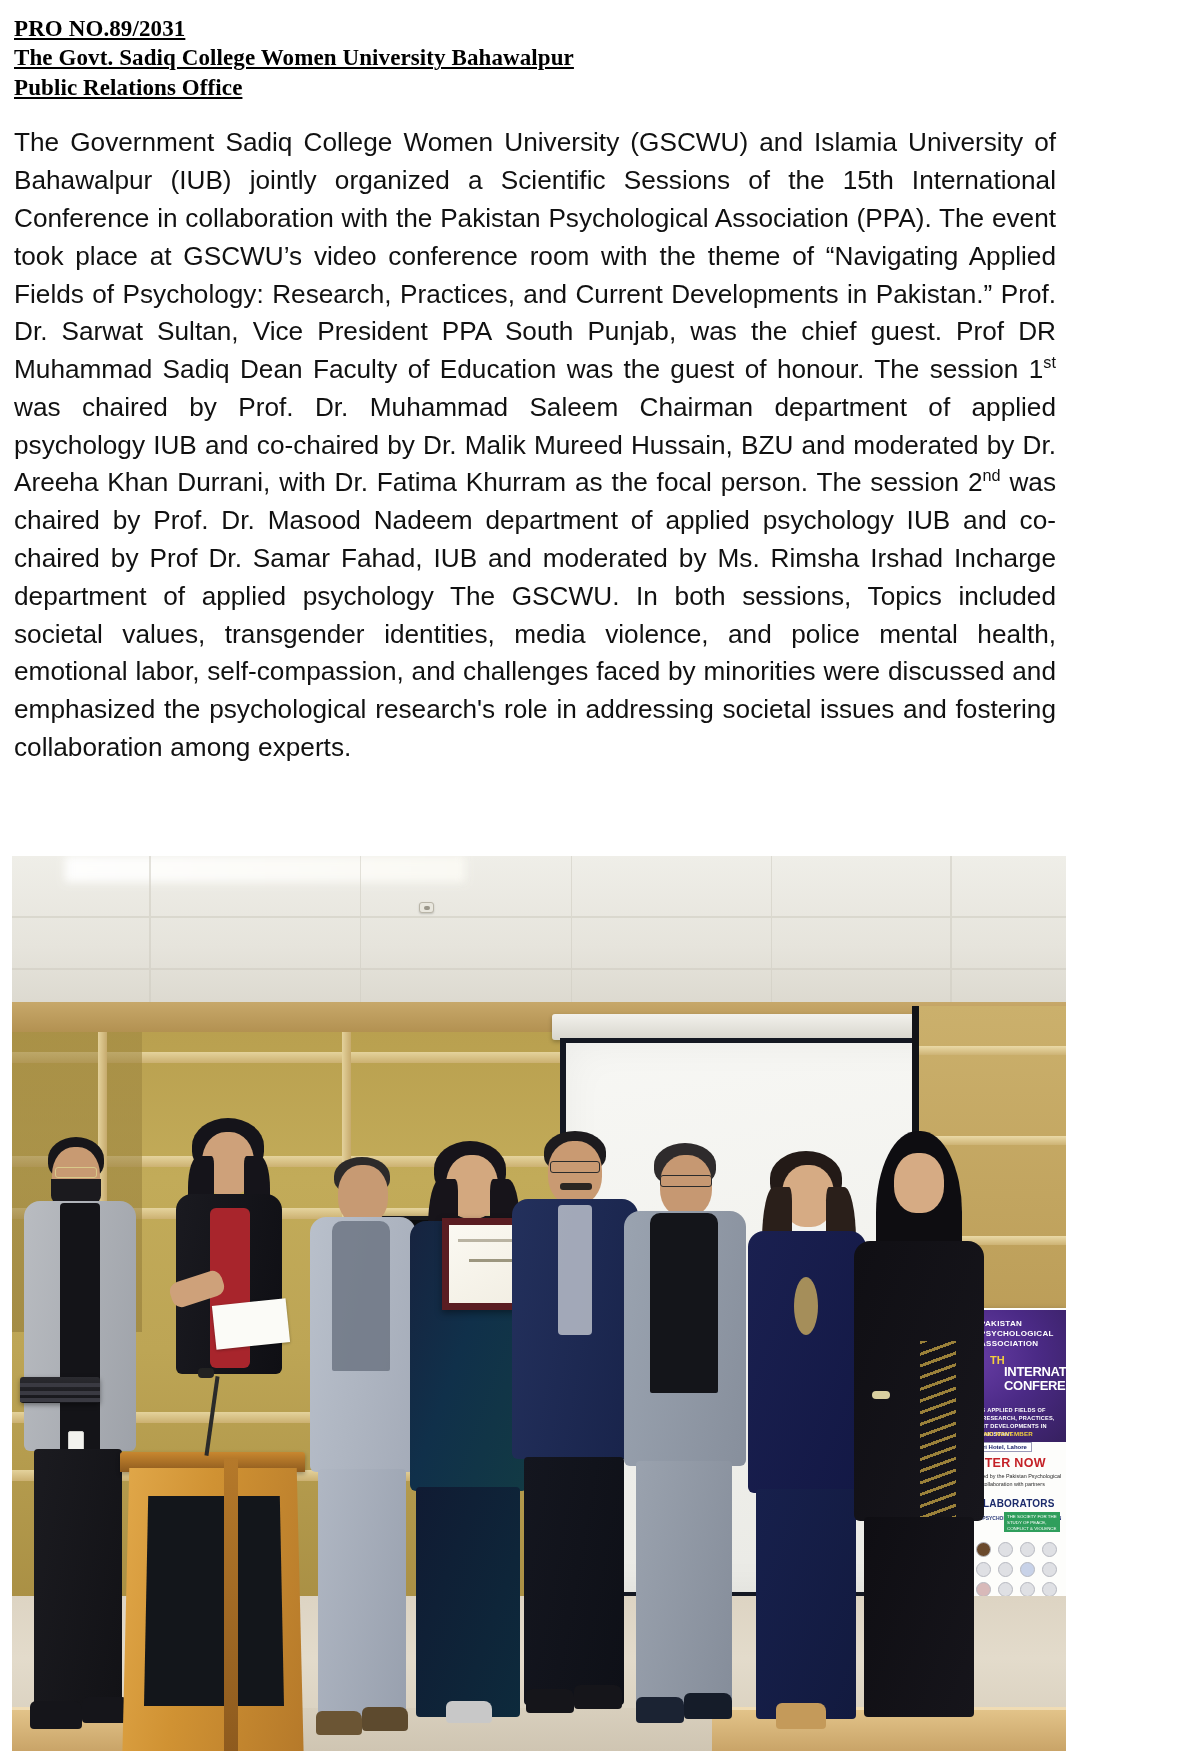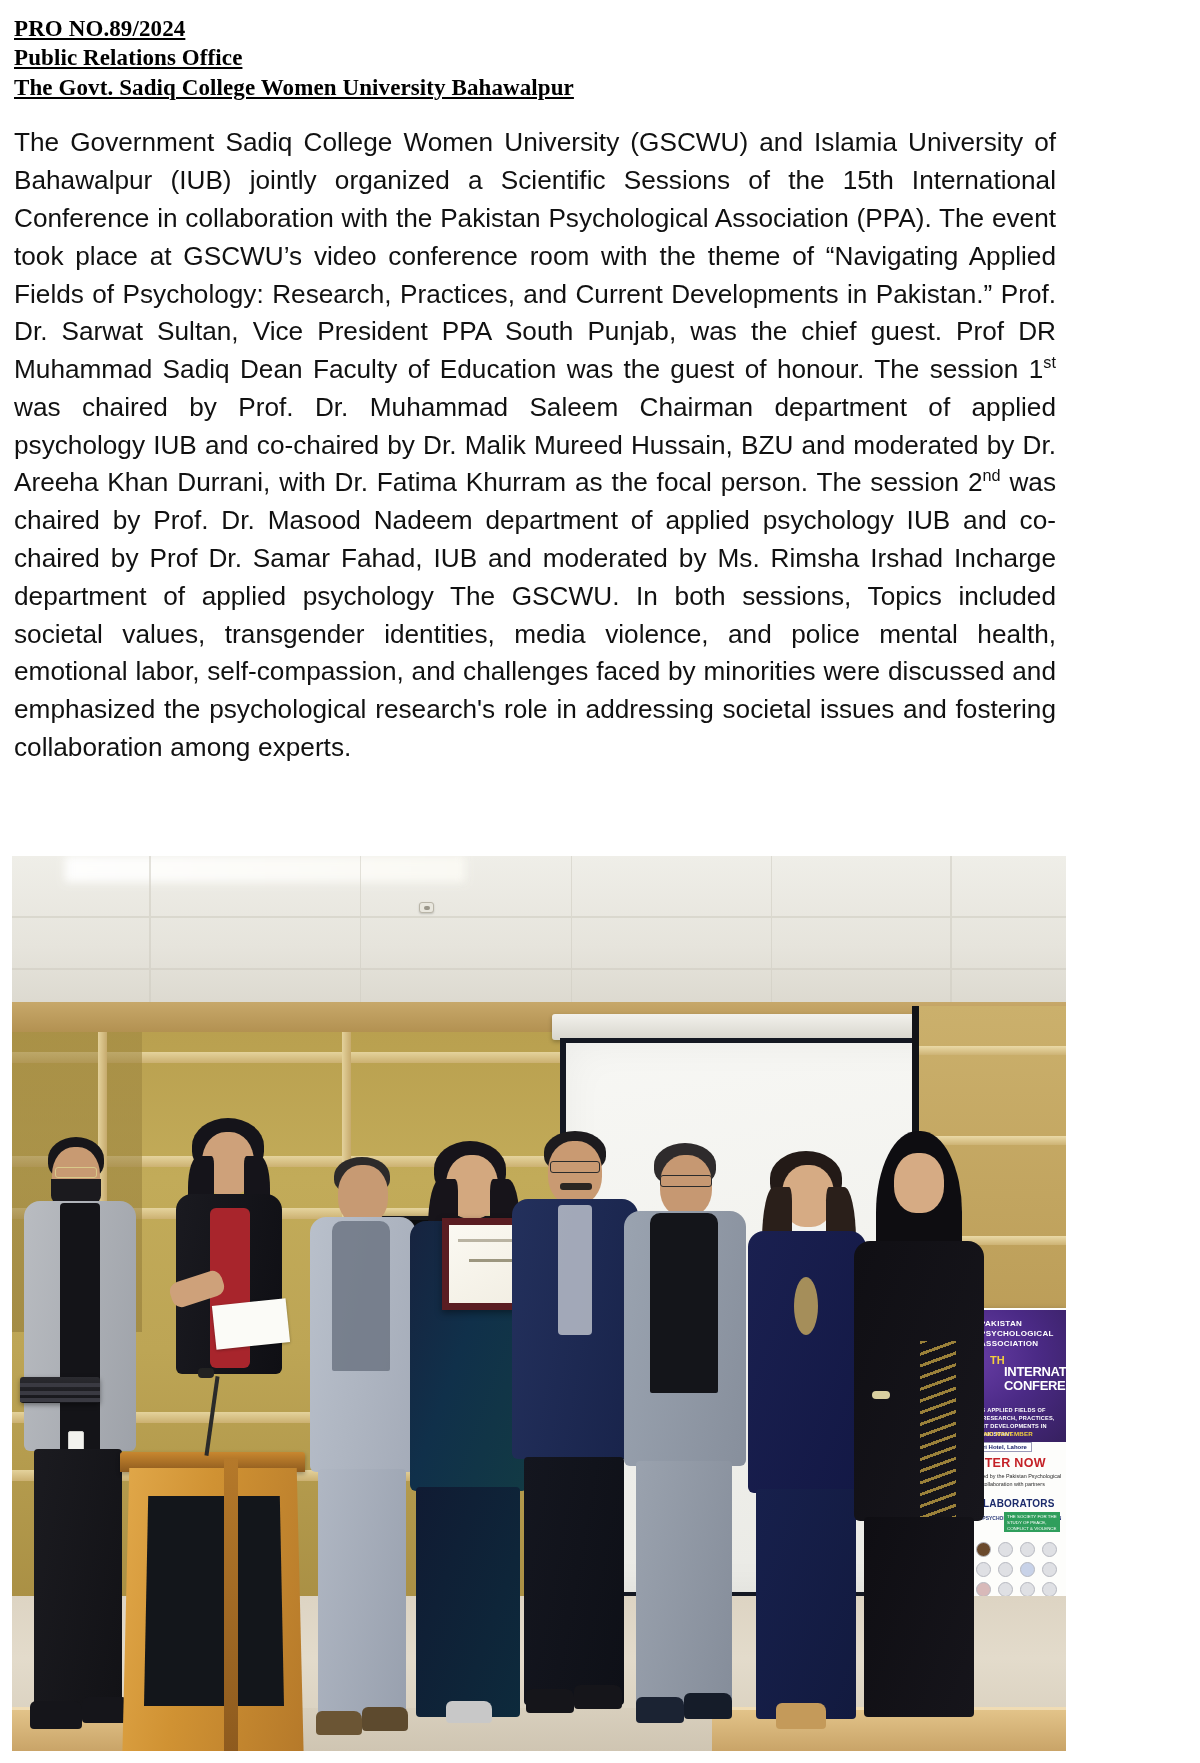--- a/index.html
+++ b/index.html
@@ -203,23 +203,23 @@
 
   .paper { position:absolute; background:#fbfbf7; box-shadow:0 1px 3px rgba(0,0,0,.3);
     transform:rotate(-6deg); }
 </style>
 </head>
 <body>
 
 <div class="page">
 
   <div class="letterhead">
-    <div class="lh-row"><span class="lh-line">PRO NO.89/2024</span></div>
+    <div class="lh-row"><span class="lh-line">PRO NO.89/2031</span></div>
+    <div class="lh-row"><span class="lh-line">The Govt. Sadiq College Women University Bahawalpur</span></div>
     <div class="lh-row"><span class="lh-line">Public Relations Office</span></div>
-    <div class="lh-row"><span class="lh-line">The Govt. Sadiq College Women University Bahawalpur</span></div>
   </div>
 
   <p class="article"><span>The Government Sadiq College Women University (GSCWU) and Islamia University of Bahawalpur (IUB) jointly organized a Scientific Sessions of the 15th International Conference in collaboration with the Pakistan Psychological Association (PPA). The event took place at GSCWU’s video conference room with the theme of “Navigating Applied Fields of Psychology: Research, Practices, and Current Developments in Pakistan.” Prof. Dr. Sarwat Sultan, Vice President PPA South Punjab, was the chief guest. Prof DR Muhammad Sadiq Dean Faculty of Education was the guest of honour. The session 1</span><sup>st</sup><span> was chaired by Prof. Dr. Muhammad Saleem Chairman department of applied psychology IUB and co-chaired by Dr. Malik Mureed Hussain, BZU and moderated by Dr. Areeha Khan Durrani, with Dr. Fatima Khurram as the focal person. The session 2</span><sup>nd</sup><span> was chaired by Prof. Dr. Masood Nadeem department of applied psychology IUB and co-chaired by Prof Dr. Samar Fahad, IUB and moderated by Ms. Rimsha Irshad Incharge department of applied psychology The GSCWU. In both sessions, Topics included societal values, transgender identities, media violence, and police mental health, emotional labor, self-compassion, and challenges faced by minorities were discussed and emphasized the psychological research's role in addressing societal issues and fostering collaboration among experts.</span></p>
 
   <div class="photo-wrap">
     <div class="photo">
 
       <div class="ph ceiling"></div>
       <div class="ph ceil-glow"></div>
       <div class="ph ceil-grid">

